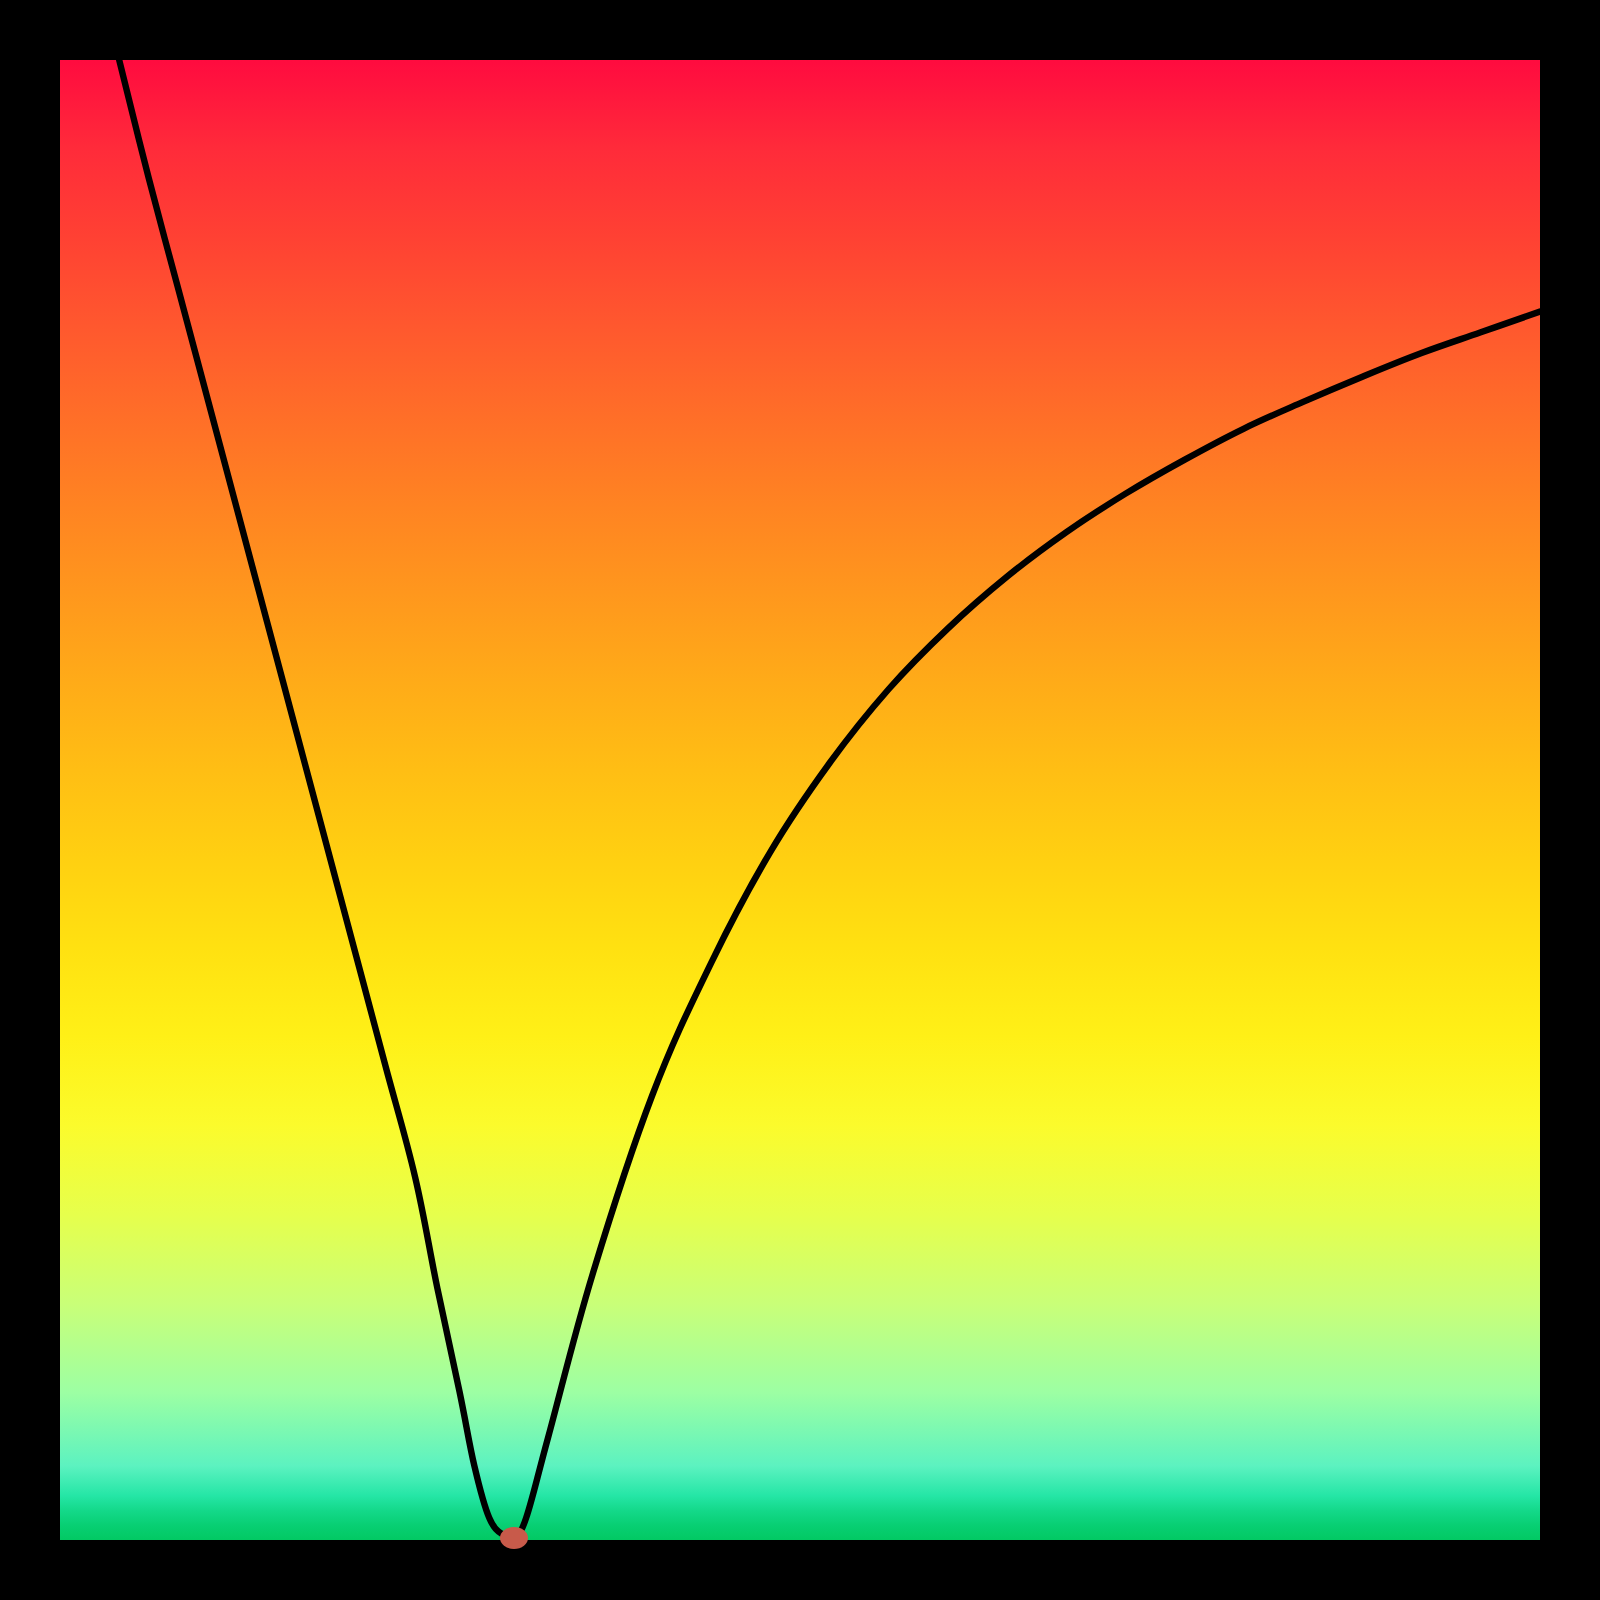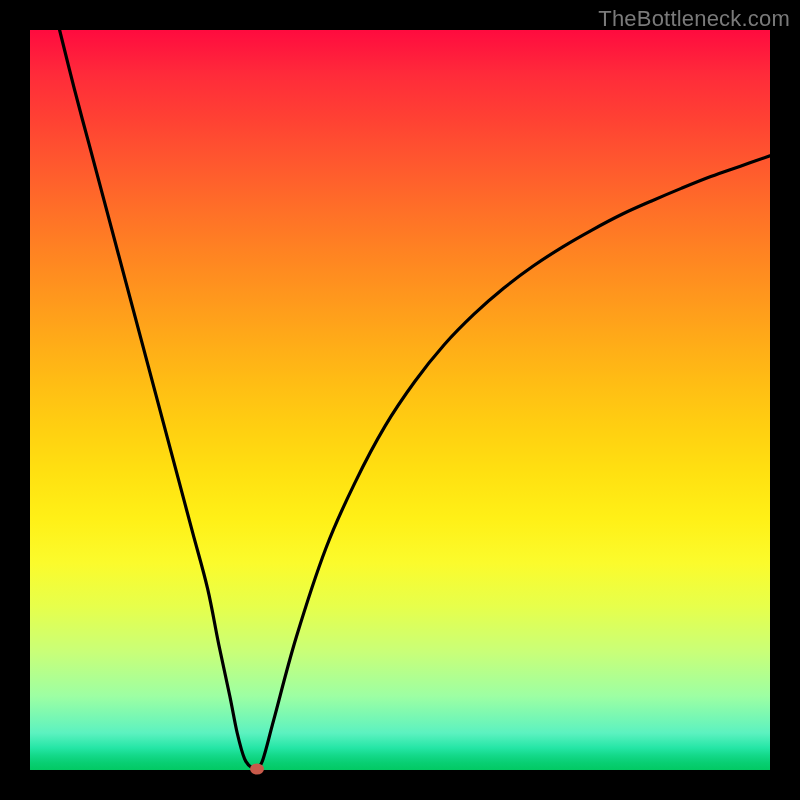--- a/index.html
+++ b/index.html
@@ -75,14 +75,13 @@
 </head>
 <body>
 
 <div class="frame">
   <div class="plot-area">
     <svg class="curve" viewBox="0 0 740 740" preserveAspectRatio="none">
       <path id="curve-path" fill="none" stroke="#000000" stroke-width="3.2" stroke-linejoin="round" stroke-linecap="round" d="M 29.6,0 C 32.264,10.655999999999988 39.071999999999996,38.553999999999924 44.4,59.19999999999993 C 49.728,79.84599999999995 53.872,94.72000000000004 59.2,114.70000000000005 C 64.528,134.68000000000004 68.672,150.21999999999994 74,170.19999999999993 C 79.328,190.17999999999992 83.472,205.72000000000003 88.8,225.70000000000005 C 94.128,245.68000000000006 98.272,261.22 103.60000000000001,281.2 C 108.92800000000001,301.17999999999995 113.072,316.71999999999997 118.4,336.7 C 123.72800000000001,356.68 127.87199999999999,372.22 133.2,392.20000000000005 C 138.528,412.18000000000006 142.672,427.72 148,447.7 C 153.328,467.67999999999995 157.472,483.21999999999997 162.8,503.2 C 168.12800000000001,523.18 172.938,538.72 177.6,558.7 C 182.262,578.6800000000001 184.704,594.8860000000001 188.70000000000002,614.2 C 192.69600000000003,633.514 196.47,650.016 199.8,666 C 203.13000000000002,681.984 204.53600000000003,691.678 207.20000000000002,703 C 209.864,714.322 211.936,722.6396 214.6,728.9 C 217.26399999999998,735.1604 219.7356,736.0484 222,737.78 C 224.2644,739.5115999999999 225.18200000000002,740.1184 227.18,738.52 C 229.178,736.9216 230.0364,737.9576 233.1,728.9 C 236.1636,719.8424 238.20600000000002,710.178 244.20000000000002,688.2 C 250.19400000000002,666.2220000000001 257.07599999999996,637.4359999999999 266.4,606.8 C 275.724,576.164 285.344,545.972 296,518 C 306.656,490.028 314.944,473.378 325.6,451.4 C 336.25600000000003,429.42199999999997 344.544,413.88199999999995 355.2,395.9 C 365.856,377.918 374.144,366.152 384.8,351.5 C 395.456,336.848 403.744,326.62120000000004 414.40000000000003,314.50000000000006 C 425.05600000000004,302.37880000000007 433.344,294.2832 444,284.16 C 454.656,274.0368 462.944,266.91800000000006 473.6,258.26000000000005 C 484.25600000000003,249.60200000000006 492.54400000000004,243.51920000000007 503.20000000000005,236.06000000000006 C 513.856,228.60080000000005 522.144,223.34679999999994 532.8,216.81999999999994 C 543.4559999999999,210.29319999999993 551.7439999999999,205.66080000000005 562.4,199.80000000000007 C 573.056,193.93920000000008 581.3439999999999,189.45480000000012 592,184.2600000000001 C 602.6560000000001,179.0652000000001 610.944,175.60199999999995 621.6,170.93999999999994 C 632.2560000000001,166.27799999999993 640.544,162.75560000000002 651.2,158.36 C 661.8560000000001,153.9644 670.1440000000001,150.51599999999996 680.8000000000001,146.51999999999998 C 691.456,142.524 699.744,139.88960000000006 710.4,136.16000000000008 C 721.0559999999999,132.4304000000001 734.672,127.66480000000007 740,125.80000000000007"></path>
     </svg>
     <div id="marker" class="marker" style="left: 227.18px; top: 738.52px; background: rgb(200, 90, 74);"></div>
   </div>
-  <div class="watermark">TheBottleneck.com</div>
 </div>
 
 </body></html>

